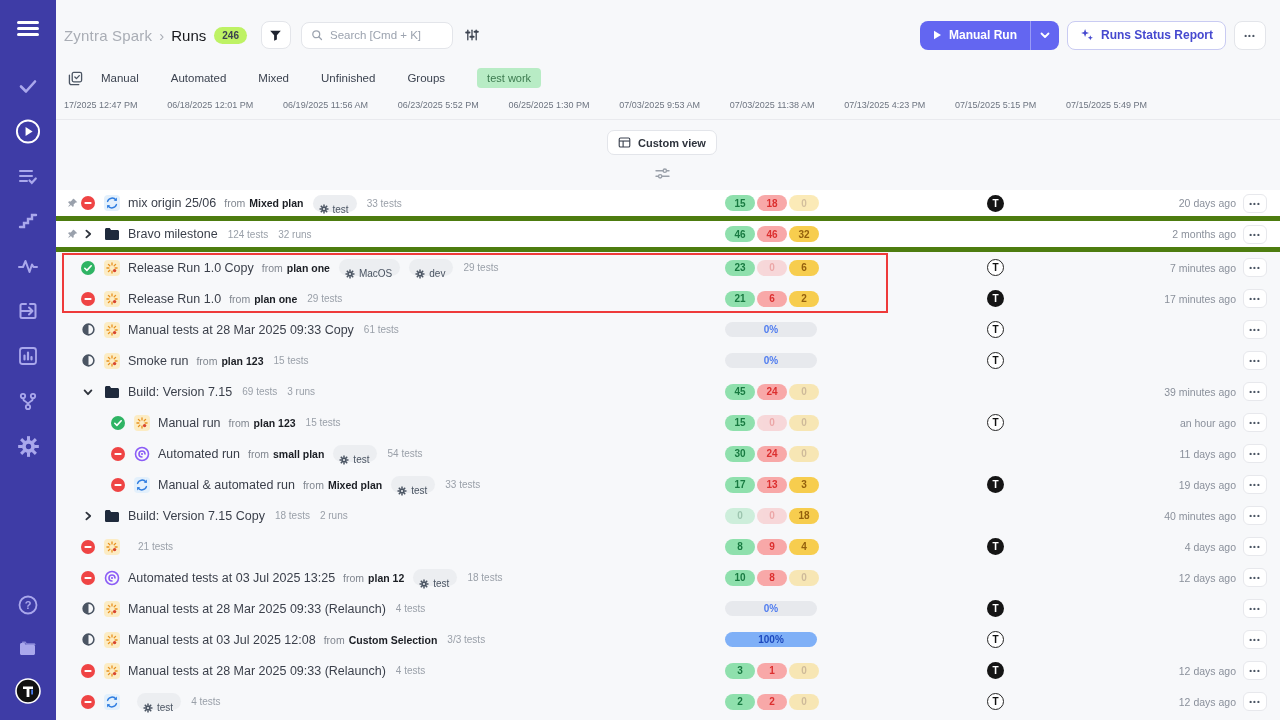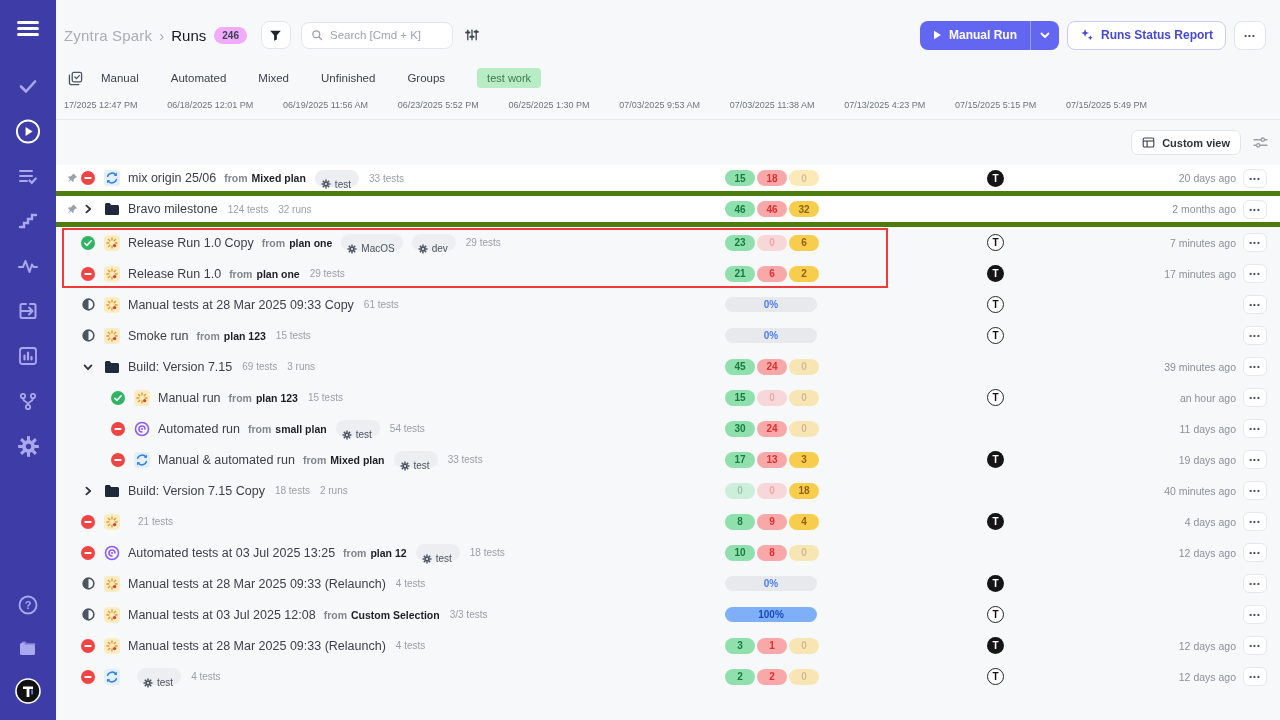--- a/index.html
+++ b/index.html
@@ -14,21 +14,21 @@
   .sb-spacer { flex:1; }
   .sb-bottom { display:flex; flex-direction:column; align-items:center; gap:17px; margin-bottom:16px; }
 
   
   .content { margin-left:56px; width:1224px; position:relative; }
 
   .hdr { display:flex; align-items:center; padding:20px 14px 6px 8px; height:56px; }
   .crumb-brand { font-size:15px; color:#a9adb5; letter-spacing:.2px; }
   .crumb-sep { font-size:15px; color:#a9adb5; margin:0 7px; }
   .crumb-page { font-size:15px; color:#17181c; font-weight:400; }
-  .count-badge { background:#f0abfc; color:#3c4350; font-size:10px; font-weight:700; border-radius:9px; padding:3px 8px; margin-left:8px; }
+  .count-badge { background:#bef264; color:#3c4350; font-size:10px; font-weight:700; border-radius:9px; padding:3px 8px; margin-left:8px; }
   .icon-btn { width:30px; height:28px; background:#fff; border:1px solid #e3e5ea; border-radius:8px; display:flex; align-items:center; justify-content:center; cursor:pointer; }
   .filter-btn { margin-left:14px; }
   .search-box { display:flex; align-items:center; gap:7px; width:152px; height:27px; background:#fff; border:1px solid #e3e5ea; border-radius:8px; margin-left:10px; padding:0 9px; }
   .search-box input { border:none; outline:none; width:110px; font-size:11.5px; color:#374151; background:transparent; font-family:"Liberation Sans", sans-serif; }
   .search-box input::placeholder { color:#9ca3af; }
   .adj-ico { margin-left:12px; cursor:pointer; display:flex; }
   .hdr-right { margin-left:auto; display:flex; align-items:center; gap:8px; }
   .btn-primary { display:flex; align-items:center; height:29px; background:#6366f1; border-radius:8px; overflow:hidden; cursor:pointer; }
   .btn-primary .main { display:flex; align-items:center; gap:7px; padding:0 13px; color:#fff; font-size:12px; font-weight:700; }
   .btn-primary .split { width:1px; height:29px; background:rgba(255,255,255,.35); }
@@ -38,34 +38,34 @@
 
   .tabs { display:flex; align-items:center; gap:0; padding-left:12px; margin-top:10px; height:24px; }
   .tab-ico { margin-right:18px; display:flex; cursor:pointer; }
   .tab { font-size:11.5px; color:#3c4350; margin-right:32px; cursor:pointer; }
   .tag-green { background:#b8ecc5; color:#3c7a4f; font-size:11px; font-weight:400; border-radius:4px; padding:4px 10px; cursor:pointer; }
 
   .timeline-wrap { border-bottom:1px solid #e9eaee; padding:8px 0 9px 8px; margin-top:2px; }
   .timeline { width:1083px; display:flex; justify-content:space-between; }
   .timeline span { font-size:9px; color:#6d7480; white-space:nowrap; }
 
-  .view-row { display:flex; justify-content:flex-end; align-items:center; gap:12px; padding:10px 12px 8px 0; }
+  .view-row { display:flex; justify-content:flex-end; align-items:center; gap:12px; padding:10px 12px 8px 0;flex-direction:column; }
   .custom-view { display:flex; align-items:center; gap:7px; height:25px; background:#fff; border:1px solid #e3e5ea; border-radius:7px; padding:0 10px; font-size:11px; color:#2e333c; font-weight:600; cursor:pointer; }
 
   
   .list { position:relative; margin-top:2px; }
   .row { position:relative; height:31px; display:flex; align-items:center; padding-left:8px; }
   .row.white { background:#fff; border-bottom:5px solid #4d7c0f; }
   .left { display:flex; align-items:center; min-width:0; max-width:620px; }
   .pin-slot { width:16px; display:flex; align-items:center; justify-content:center; flex:0 0 16px; }
   .indent { width:30px; flex:0 0 30px; }
   .st-ico { display:flex; align-items:center; justify-content:center; width:16px; flex:0 0 16px; margin-right:8px; }
   .ty-ico { display:flex; align-items:center; margin-right:8px; }
   .r-name { font-size:12.5px; color:#3a3f4a; font-weight:500; white-space:nowrap; }
-  .r-from { font-size:10.5px; color:#80868f; margin-left:8px; white-space:nowrap;font-weight:bold; }
+  .r-from { font-size:10.5px; color:#80868f; margin-left:8px; white-space:nowrap; }
   .r-plan { font-size:10.5px; color:#1b1e24; font-weight:700; margin-left:4px; white-space:nowrap; }
   .r-tag { display:flex; align-items:center; gap:4px; background:#eceef1; border-radius:9px; height:17px; padding:12px 8px 0 6px; font-size:10px; color:#4b5563; margin-left:9px; white-space:nowrap; }
   .r-meta { font-size:10px; color:#9aa0a9; margin-left:10px; white-space:nowrap; }
   .stats { position:absolute; left:669px; display:flex; gap:2px; }
   .pill { min-width:30px; height:16px; border-radius:9px; display:flex; align-items:center; justify-content:center; font-size:10px; font-weight:700; padding:0 6px; }
   .pill.green { background:#8fe0ad; color:#187a41; }
   .pill.red { background:#f8a8a8; color:#dc2f2f; }
   .pill.yellow { background:#f7cd4e; color:#94600d; }
   .pill.faded { opacity:.4; }
   .bar { width:92px; height:15px; border-radius:8px; background:#e7e9ed; display:flex; align-items:center; justify-content:center; font-size:10px; font-weight:700; color:#4f7cf0; }

